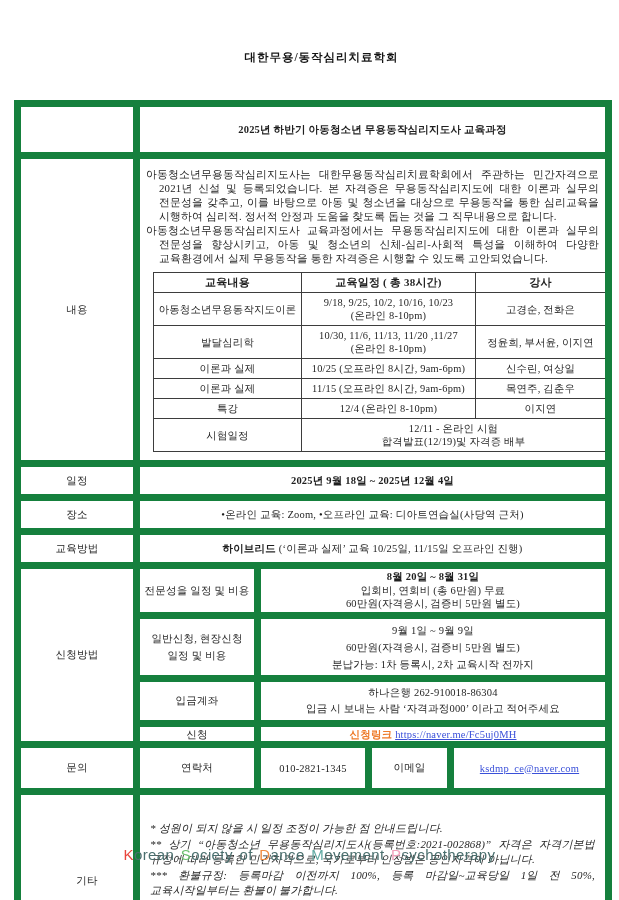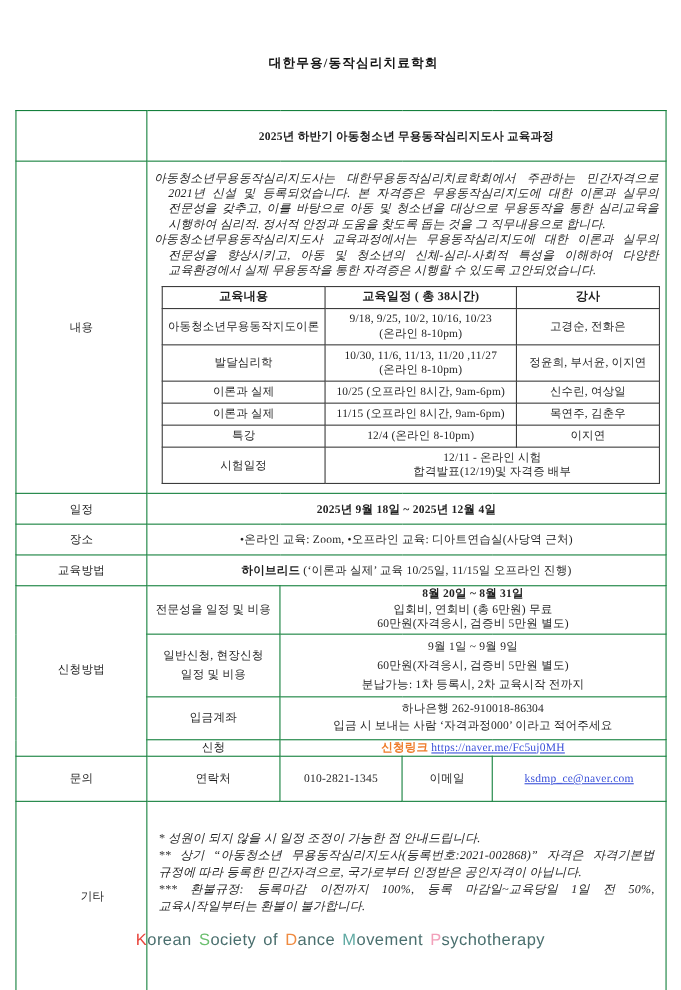--- a/index.html
+++ b/index.html
@@ -10,30 +10,30 @@
   }
   .org-header{
     position:absolute;top:50px;left:12px;width:619px;text-align:center;
     font-weight:bold;font-size:11.5px;letter-spacing:1px;color:#141414;
   }
   table.main{
     position:absolute;left:14px;top:100px;width:591px;
     border-collapse:collapse;table-layout:fixed;
   }
   table.main td{
-    border:1px solid #15803d;font-size:10.5px;vertical-align:middle;
+    border:7px solid #15803d;font-size:10.5px;vertical-align:middle;
     padding:1px 4px;letter-spacing:.2px;word-break:keep-all;
   }
   td.label{ text-align:center;letter-spacing:1px; }
   .title-cell{ text-align:center;font-weight:bold;font-size:12px;letter-spacing:.6px; }
   .content-cell{ vertical-align:top !important; padding:6px 3px 0 3px !important; }
   .paras{ padding:2px 3px 0 3px; }
   .para{
     text-align:justify;font-size:10.8px;line-height:14px;
-    padding-left:13px;text-indent:-13px;margin:0 0 0 0;font-style:italic;
+    padding-left:13px;text-indent:-13px;margin:0 0 0 0;
   }
   table.inner{
     width:452px;margin:7px 0 0 10px;border-collapse:collapse;table-layout:fixed;
   }
   table.inner td{
     border:1px solid #3d3d3d;text-align:center;padding:1px 2px;font-size:10.4px;line-height:13px;
   }
   table.inner td.hdr{ font-weight:bold;font-size:11px; }
   tr.h17 td{ height:17px; } tr.h30 td{ height:30px; } tr.h43 td{ height:43px; }
   .r-sched td{ height:25px; text-align:center; }

